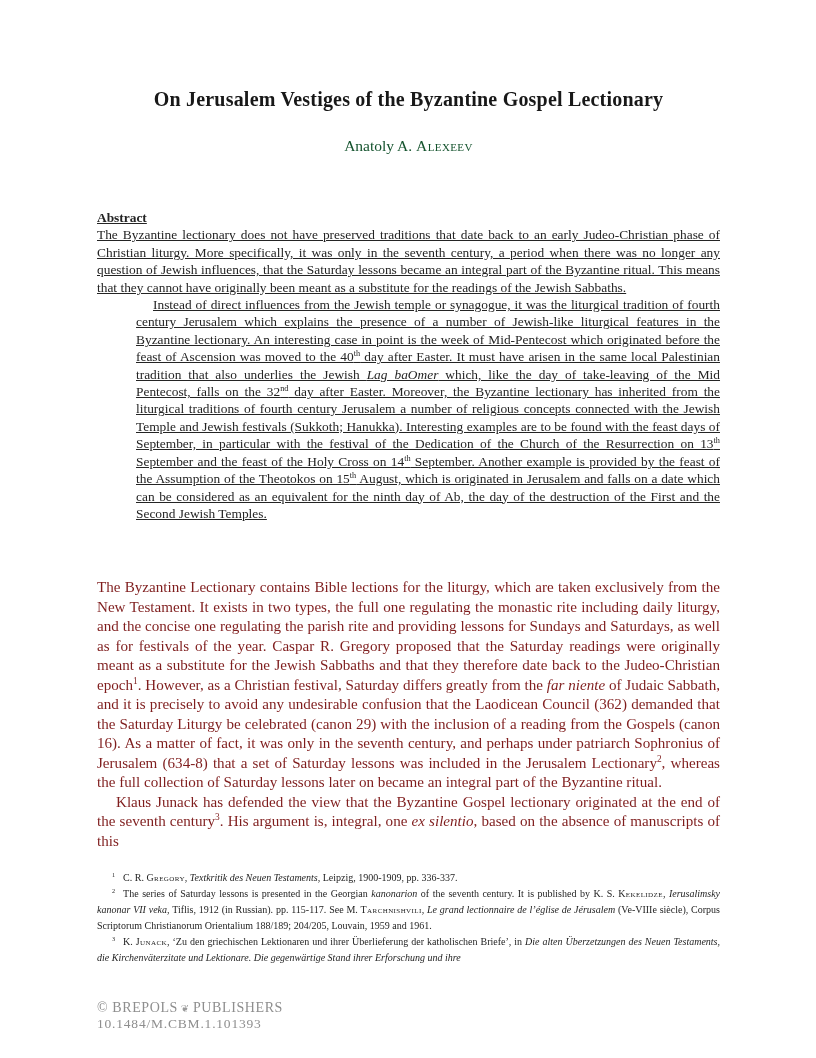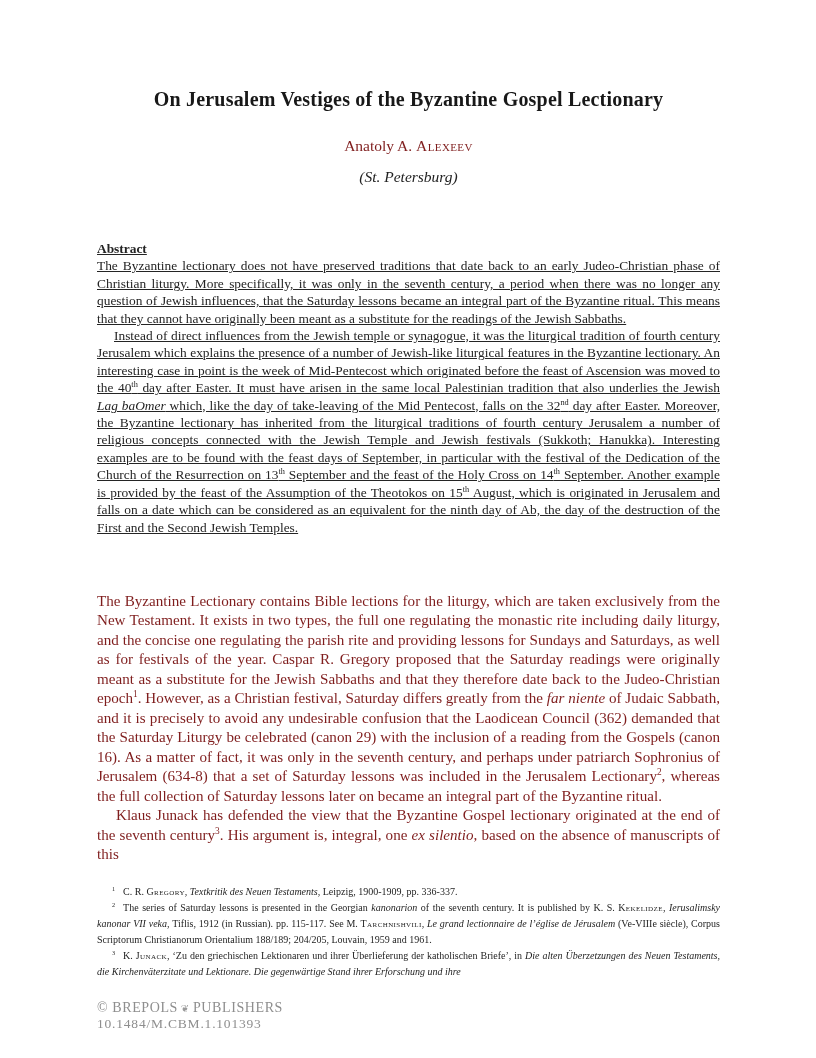--- a/index.html
+++ b/index.html
@@ -23,42 +23,42 @@
     font-size: 20px;
     font-weight: bold;
     text-align: center;
     letter-spacing: 0.2px;
     color: #181818;
   }
   .author {
     margin-top: 26px;
     text-align: center;
     font-size: 15.5px;
-    color: #7f1d1d;
+    color: #14532d;
   }
   .sc { font-variant: small-caps; letter-spacing: 0.4px; }
   .i  { font-style: italic; }
   .affiliation {
     margin-top: 13px;
     text-align: center;
     font-size: 15.5px;
     font-style: italic;
     color: #222;
   }
   .abstract {
     margin-top: 54px;
     font-size: 13.4px;
     line-height: 17.4px;
     text-align: justify;
     color: #242424;
     text-decoration: underline;
   }
   .abstract-heading { font-weight: bold; }
   .abstract p { margin: 0; }
-  p.indent { text-indent: 17px; }
+  p.indent { text-indent: 17px; margin-left: 39px; }
   .bodytext {
     margin-top: 56px;
     font-size: 15.1px;
     line-height: 19.5px;
     text-align: justify;
     color: #7f1d1d;
   }
   .bodytext p { margin: 0; }
   .bodytext p.indent { text-indent: 19px; }
   sup.fn, sup.ord {
@@ -115,21 +115,20 @@
 </head>
 <body>
 
 <div class="page">
   <main class="content">
 
     <h1 class="title">On Jerusalem Vestiges of the Byzantine Gospel Lectionary</h1>
 
     <div class="author"><span>Anatoly A. </span><span class="sc">Alexeev</span></div>
 
-    <div class="affiliation">(St. Petersburg)</div>
 
     <section class="abstract">
       <div class="abstract-heading">Abstract</div>
       <p><span>The Byzantine lectionary does not have preserved traditions that date back to an early Judeo-Christian phase of Christian liturgy. More specifically, it was only in the seventh century, a period when there was no longer any question of Jewish influences, that the Saturday lessons became an integral part of the Byzantine ritual. This means that they cannot have originally been meant as a substitute for the readings of the Jewish Sabbaths.</span></p>
       <p class="indent"><span>Instead of direct influences from the Jewish temple or synagogue, it was the liturgical tradition of fourth century Jerusalem which explains the presence of a number of Jewish-like liturgical features in the Byzantine lectionary. An interesting case in point is the week of Mid-Pentecost which originated before the feast of Ascension was moved to the 40</span><sup class="ord">th</sup><span> day after Easter. It must have arisen in the same local Palestinian tradition that also underlies the Jewish </span><span class="i">Lag baOmer</span><span> which, like the day of take-leaving of the Mid Pentecost, falls on the 32</span><sup class="ord">nd</sup><span> day after Easter. Moreover, the Byzantine lectionary has inherited from the liturgical traditions of fourth century Jerusalem a number of religious concepts connected with the Jewish Temple and Jewish festivals (Sukkoth; Hanukka). Interesting examples are to be found with the feast days of September, in particular with the festival of the Dedication of the Church of the Resurrection on 13</span><sup class="ord">th</sup><span> September and the feast of the Holy Cross on 14</span><sup class="ord">th</sup><span> September. Another example is provided by the feast of the Assumption of the Theotokos on 15</span><sup class="ord">th</sup><span> August, which is originated in Jerusalem and falls on a date which can be considered as an equivalent for the ninth day of Ab, the day of the destruction of the First and the Second Jewish Temples.</span></p>
     </section>
 
     <section class="bodytext">
       <p><span>The Byzantine Lectionary contains Bible lections for the liturgy, which are taken exclusively from the New Testament. It exists in two types, the full one regulating the monastic rite including daily liturgy, and the concise one regulating the parish rite and providing lessons for Sundays and Saturdays, as well as for festivals of the year. Caspar R. Gregory proposed that the Saturday readings were originally meant as a substitute for the Jewish Sabbaths and that they therefore date back to the Judeo-Christian epoch</span><sup class="fn">1</sup><span>. However, as a Christian festival, Saturday differs greatly from the </span><span class="i">far niente</span><span> of Judaic Sabbath, and it is precisely to avoid any undesirable confusion that the Laodicean Council (362) demanded that the Saturday Liturgy be celebrated (canon 29) with the inclusion of a reading from the Gospels (canon 16). As a matter of fact, it was only in the seventh century, and perhaps under patriarch Sophronius of Jerusalem (634-8) that a set of Saturday lessons was included in the Jerusalem Lectionary</span><sup class="fn">2</sup><span>, whereas the full collection of Saturday lessons later on became an integral part of the Byzantine ritual.</span></p>
       <p class="indent"><span>Klaus Junack has defended the view that the Byzantine Gospel lectionary originated at the end of the seventh century</span><sup class="fn">3</sup><span>. His argument is, integral, one </span><span class="i">ex silentio</span><span>, based on the absence of manuscripts of this</span></p>

